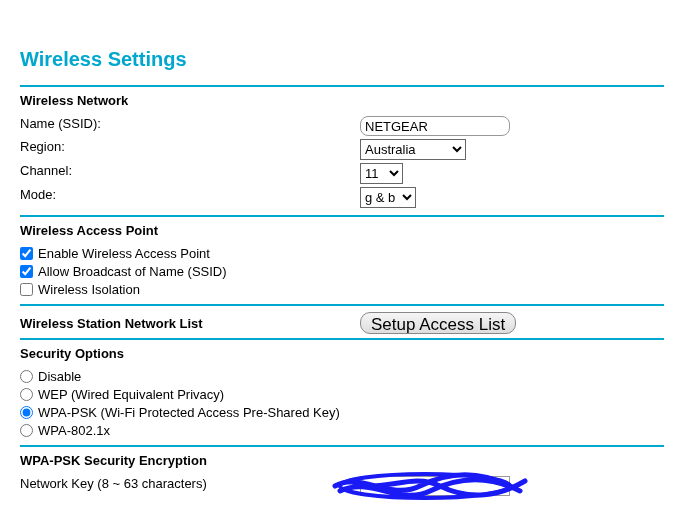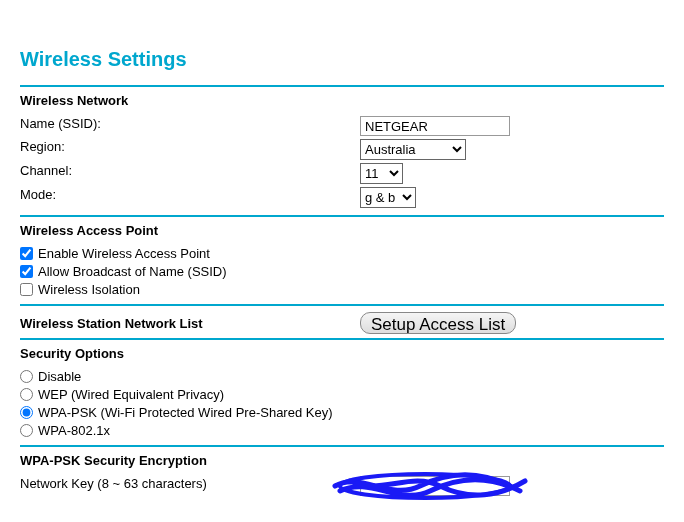--- a/index.html
+++ b/index.html
@@ -40,21 +40,21 @@
     }
     .row .control {
       flex: 1;
     }
     input[type="text"] {
       border: 1px solid #999;
       padding: 2px 4px;
       font-size: 13px;
       height: 20px;
     }
-    .ssid-input { width: 150px; }
+    .ssid-input { width: 150px; border-radius: 8px; }
     select {
       border: 1px solid #666;
       font-size: 13px;
       height: 21px;
       background: #fff;
     }
     .sel-region { width: 106px; }
     .sel-channel { width: 43px; }
     .sel-mode { width: 56px; }
     .check-row, .radio-row {
@@ -159,21 +159,21 @@
   <div class="radio-row">
     <input type="radio" name="sec" style="">
     <span>Disable</span>
   </div>
   <div class="radio-row">
     <input type="radio" name="sec" style="">
     <span>WEP (Wired Equivalent Privacy)</span>
   </div>
   <div class="radio-row">
     <input type="radio" name="sec" checked="" style="">
-    <span>WPA-PSK (Wi-Fi Protected Wired Pre-Shared Key)</span>
+    <span>WPA-PSK (Wi-Fi Protected Access Pre-Shared Key)</span>
   </div>
   <div class="radio-row">
     <input type="radio" name="sec" style="">
     <span>WPA-802.1x</span>
   </div>
 </div>
 
 <hr class="sep">
 
 <div class="section">

